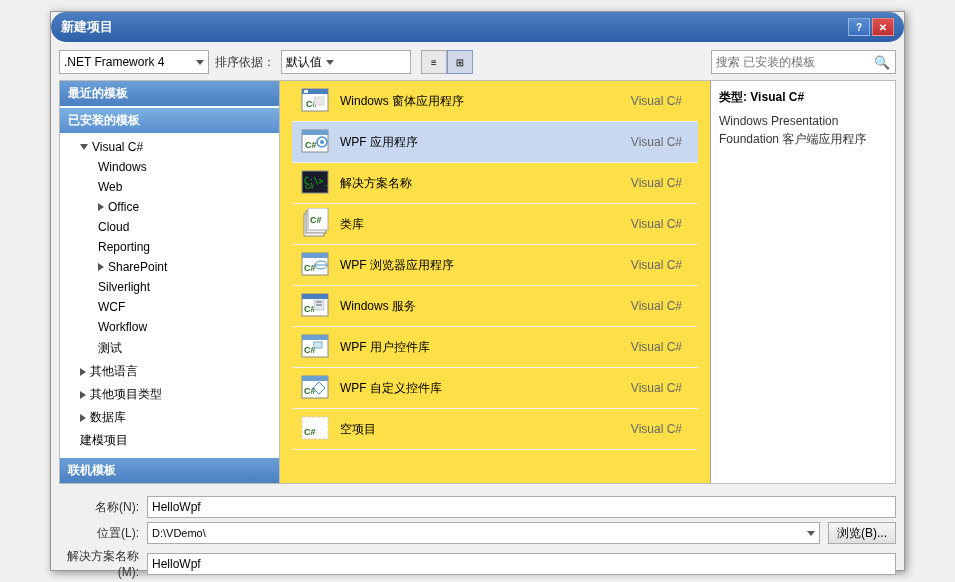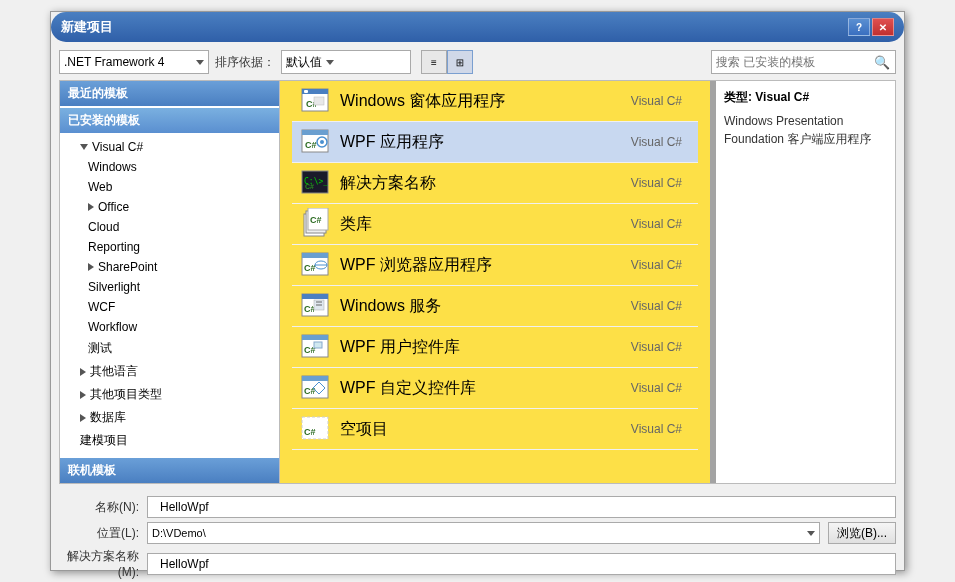--- a/index.html
+++ b/index.html
@@ -164,21 +164,21 @@
       flex: 1;
     }
     .left-item {
       padding: 3px 8px;
       cursor: pointer;
       display: flex;
       align-items: center;
       gap: 4px;
     }
     .left-item.indent1 { padding-left: 20px; }
-    .left-item.indent2 { padding-left: 28px; }
+    .left-item.indent2 { padding-left: 38px; }
     .expand-arrow {
       width: 0; height: 0;
       border-top: 4px solid transparent;
       border-bottom: 4px solid transparent;
       border-left: 6px solid #555;
       display: inline-block;
     }
     .expand-arrow.down {
       border-left: 4px solid transparent;
       border-right: 4px solid transparent;
@@ -209,30 +209,30 @@
     .template-icon {
       width: 32px;
       height: 32px;
       display: flex;
       align-items: center;
       justify-content: center;
       flex-shrink: 0;
     }
     .template-name {
       flex: 1;
-      font-size: 16px;
+      font-size: 12px;
     }
     .template-lang {
       color: #666;
       font-size: 12px;
       margin-right: 8px;
     }
     .right-panel {
       width: 185px;
-      border-left: 6px solid #a3a3a3;
+      border-left: 1px solid #a3a3a3;
       padding: 8px;
       background: white;
       font-size: 12px;
     }
     .right-panel-type {
       font-weight: bold;
       margin-bottom: 6px;
     }
     .right-panel-desc {
       color: #333;
@@ -252,21 +252,21 @@
     .form-label {
       width: 80px;
       text-align: right;
       color: #333;
       flex-shrink: 0;
     }
     .form-input {
       flex: 1;
       height: 22px;
       border: 1px solid #aaa;
-      padding: 0 12px;
+      padding: 0 4px;
       font-size: 12px;
       outline: none;
     }
     .browse-btn {
       height: 22px;
       padding: 0 8px;
       border: 1px solid #aaa;
       background: linear-gradient(to bottom, #f5f5f5, #e0e0e0);
       cursor: pointer;
       font-size: 12px;

